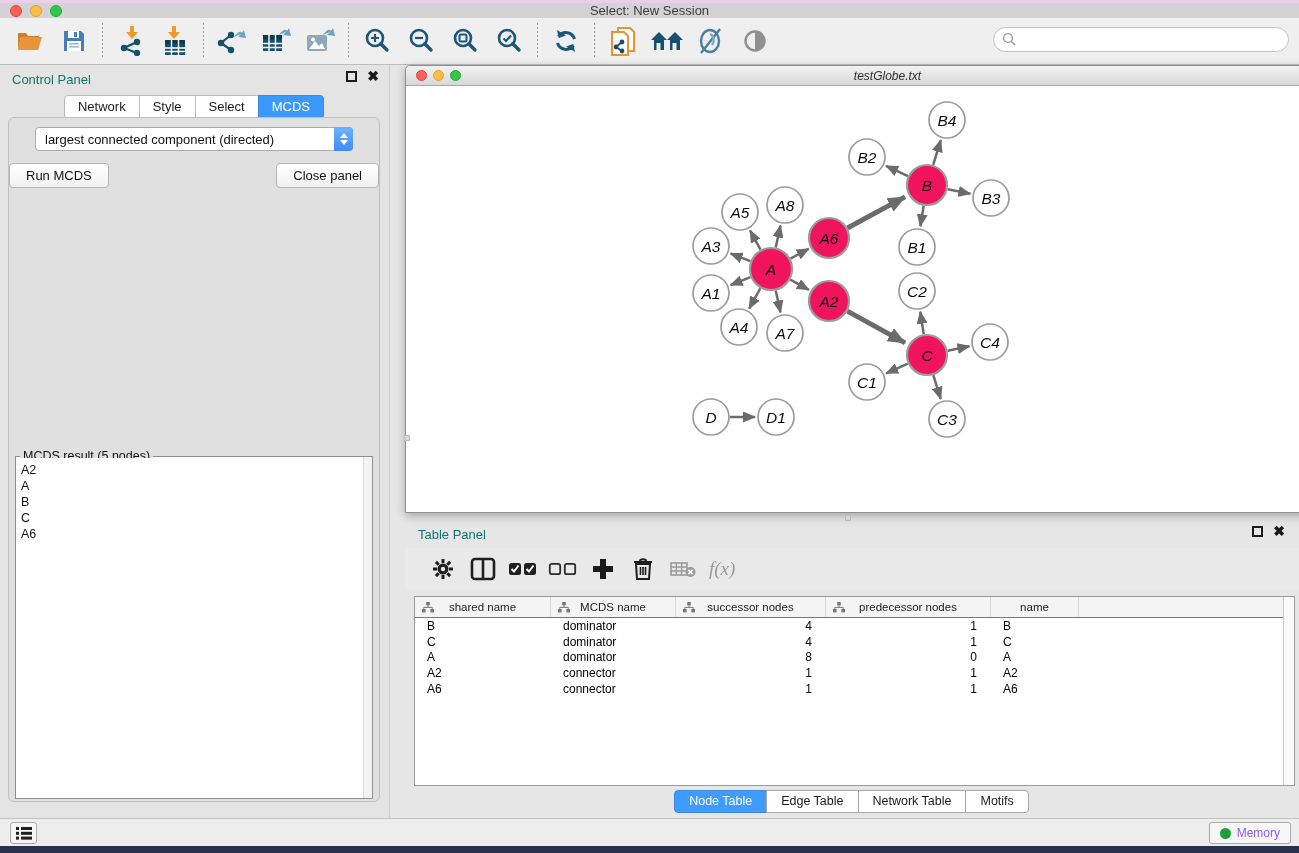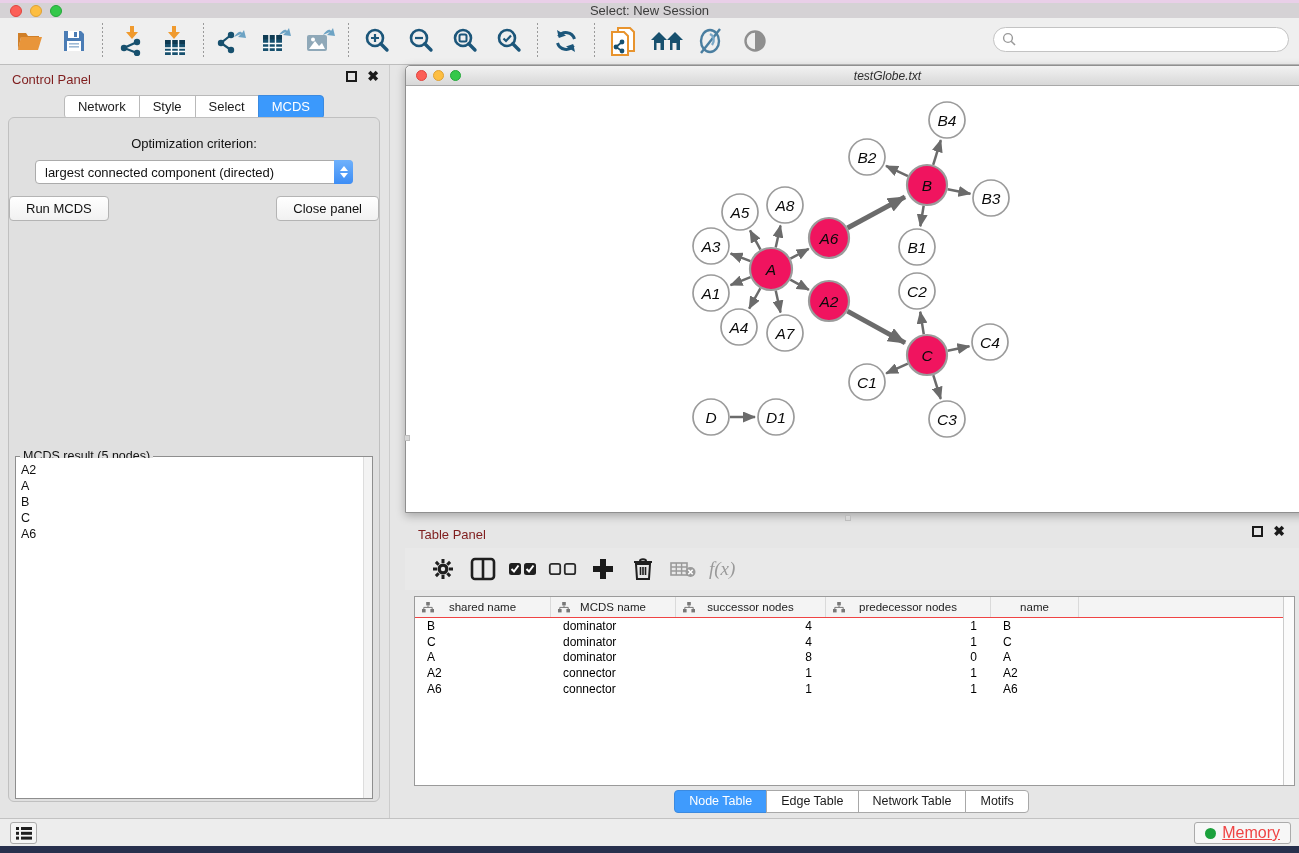--- a/index.html
+++ b/index.html
@@ -31,21 +31,21 @@
     display:flex; align-items:center; padding-left:8px; }
   .tb-search input { border:none; outline:none; flex:1; font-size:13px; background:transparent; height:20px; }
 
   
   .main { position:absolute; left:0; top:65px; width:1299px; height:753px; background:#e6e6e6; }
 
   
   .control-panel { position:absolute; left:0; top:0; width:390px; height:753px;
     background:#e4e4e4; border-right:1px solid #cccccc; }
   .panel-header { position:relative; height:28px; }
-  .panel-title { position:absolute; left:12px; top:7px; font-size:13px; color:#7f1d1d; }
+  .panel-title { position:absolute; left:12px; top:7px; font-size:13px; color:#0f766e; }
   .panel-btns { position:absolute; right:10px; top:6px; display:flex; gap:10px; align-items:center; }
   .float-btn { width:11px; height:11px; border:2px solid #1a1a1a; background:transparent; }
   .close-btn { font-size:14px; font-weight:bold; color:#1a1a1a; line-height:11px; }
   .cp-tabs { position:absolute; left:0; right:0; top:30px; display:flex; justify-content:center; }
   .cp-tab { font-size:13px; color:#1a1a1a; background:#fff; border:1px solid #b9b9b9;
     padding:3px 13px 4px; margin-left:-1px; }
   .cp-tab:first-child { border-radius:4px 0 0 4px; }
   .cp-tab:last-child { border-radius:0 4px 4px 0; }
   .cp-tab.active { background:#3b99fc; border-color:#3b8ae0; color:#fff; }
   .cp-body { position:absolute; left:8px; right:9px; top:52px; bottom:16px;
@@ -110,21 +110,21 @@
   
   .statusbar { position:absolute; left:0; top:818px; width:1299px; height:28px;
     background:#ededed; border-top:1px solid #c2c2c2; }
   .sb-left-btn { position:absolute; left:10px; top:3px; width:27px; height:22px;
     background:#f5f5f5; border:1px solid #ababab; border-radius:3px;
     display:flex; align-items:center; justify-content:center; }
   .memory-btn { position:absolute; right:8px; top:3px; height:22px;
     background:#f7f7f7; border:1px solid #ababab; border-radius:3px;
     display:flex; align-items:center; gap:6px; padding:0 10px; }
   .mem-dot { width:11px; height:11px; border-radius:50%; background:#1ba13c; }
-  .memory-btn span { font-size:16px; color:#ef4444;text-decoration:underline; }
+  .memory-btn span { font-size:12px; color:#8b5cf6; }
   .desktop-strip { position:absolute; left:0; top:846px; width:1299px; height:7px; background:#27304d; }
 </style>
 </head>
 <body>
 
 <div class="mac-titlebar">
   <div class="tl-dots">
     <div class="tl-dot tl-red"></div>
     <div class="tl-dot tl-yellow"></div>
     <div class="tl-dot tl-green"></div>
@@ -283,21 +283,20 @@
         <div class="close-btn">✖</div>
       </div>
     </div>
     <div class="cp-tabs" id="cp-tabs">
         <div class="cp-tab">Network</div>
         <div class="cp-tab">Style</div>
         <div class="cp-tab">Select</div>
         <div class="cp-tab active">MCDS</div>
       </div>
     <div class="cp-body">
-      <div class="opt-label">Optimization criterion:</div>
       <div class="dropdown">
         <span>largest connected component (directed)</span>
         <div class="dd-stepper">
           <div class="dd-up"></div>
             <div class="dd-down"></div>
         </div>
       </div>
       <div class="btn-row">
         <button class="mac-btn">Run MCDS</button>
         <button class="mac-btn">Close panel</button>

